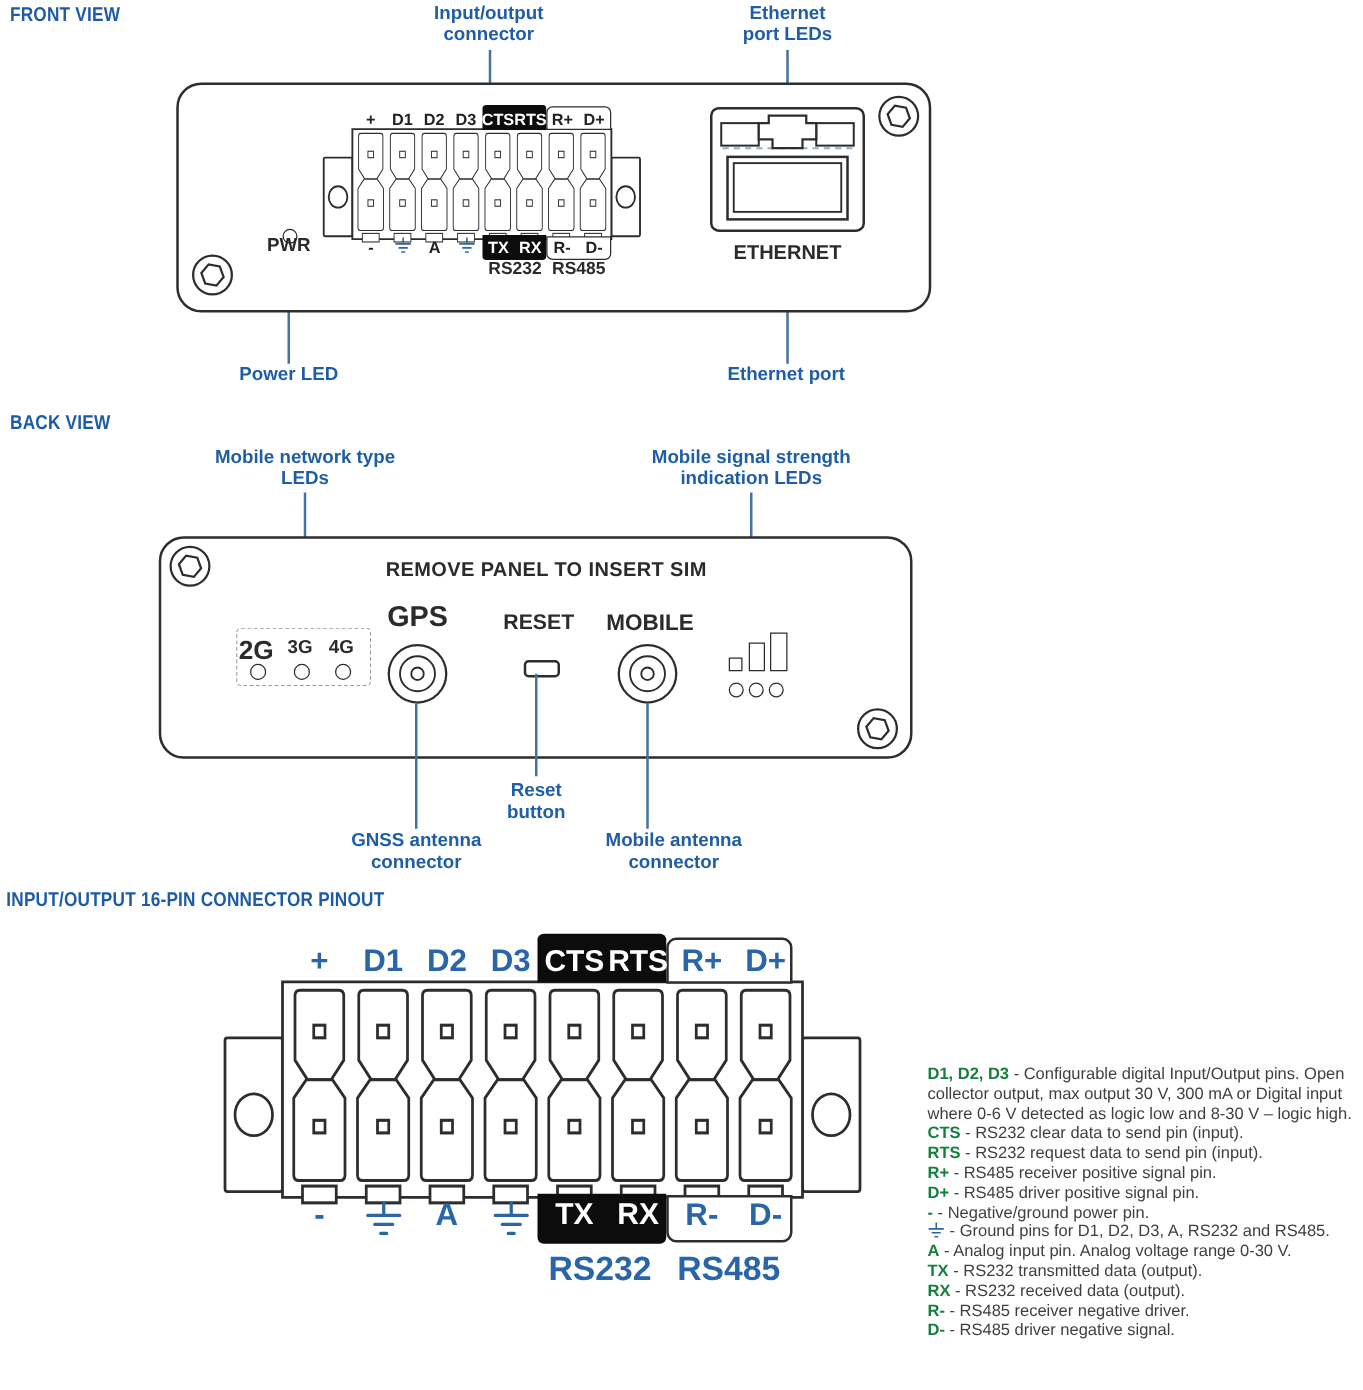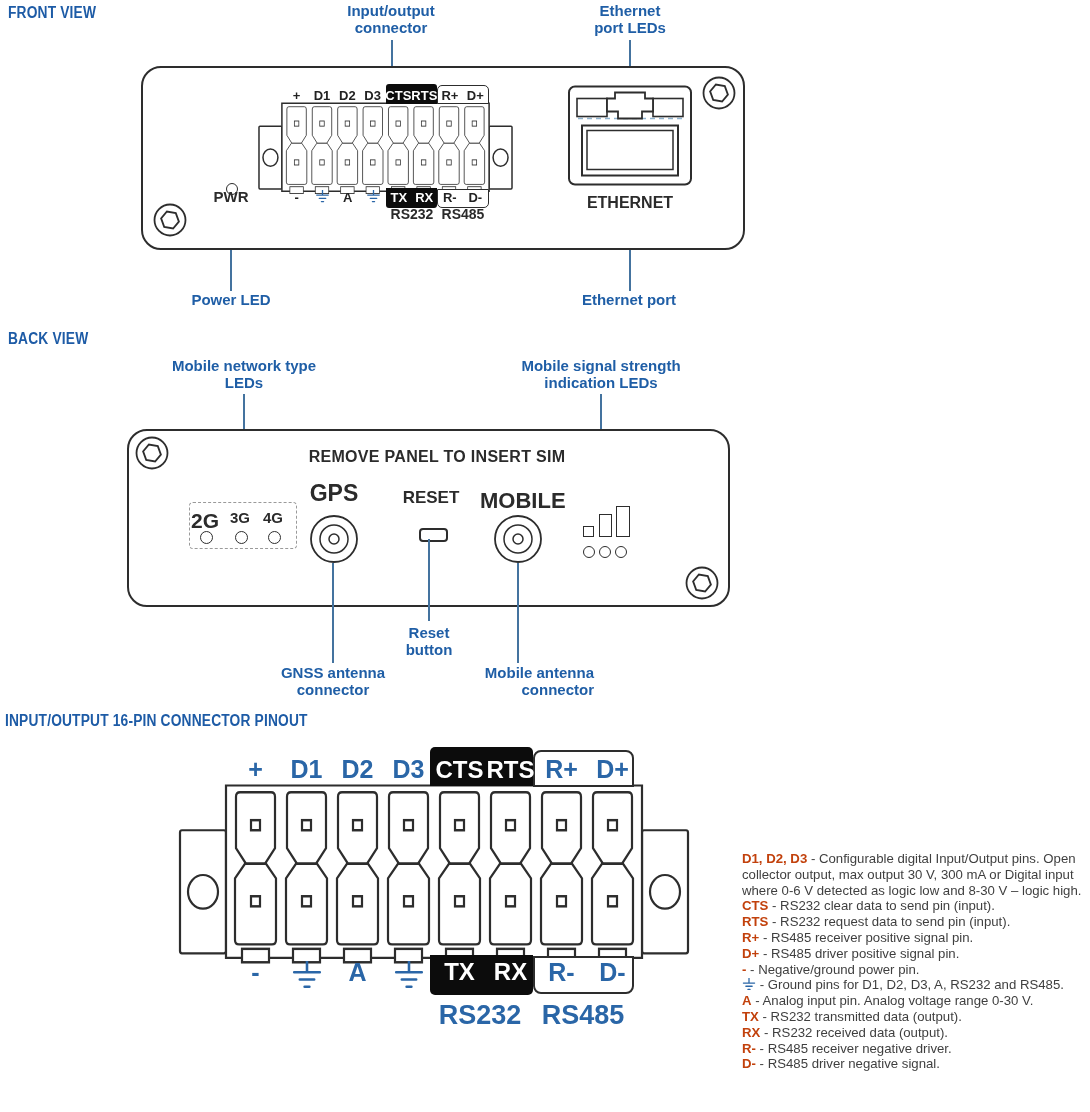--- a/index.html
+++ b/index.html
@@ -20,21 +20,21 @@
   .brow{font-size:25px;font-weight:600;color:#2a66a7;}
   .brow .wht{color:#fff;font-weight:700;font-size:24px;}
   .blackbox{background:#0c0c0c;}
   .whitebox{background:#fff;border:2px solid #2d2d2d;}
   .led-circle{border:1.6px solid #2d2d2d;border-radius:50%;background:#fff;}
   .bar{border:1.6px solid #2d2d2d;background:#fff;}
   svg .ln{fill:none;stroke:#2d2d2d;}
   svg .fw{fill:#fff;stroke:#2d2d2d;}
   .gicon{stroke:#2a66a7;fill:none;stroke-linecap:round;}
   .desc{font-size:13.2px;line-height:15.8px;color:#3f3f3f;}
-  .desc b{color:#c2410c;font-weight:700;}
+  .desc b{color:#15803d;font-weight:700;}
   .bigserial{font-size:27px;font-weight:600;color:#2a66a7;text-align:center;}
   .smallserial{font-size:14px;font-weight:700;color:#2b2b2b;text-align:center;}
 </style>
 </head>
 <body>
 
 <div id="stage">
 
   <div class="abs hdr" style="left:8px;top:4px;">FRONT VIEW</div>
 
@@ -162,21 +162,21 @@
   <div class="abs" style="left:189px;top:502px;width:106px;height:45px;border:1.5px dashed #9a9a9a;border-radius:4px;"></div>
   <div class="abs devlabel" style="left:185px;top:509px;width:40px;font-size:21px;">2G</div>
   <div class="abs devlabel" style="left:220px;top:509px;width:40px;font-size:15px;">3G</div>
   <div class="abs devlabel" style="left:253px;top:509px;width:40px;font-size:15px;">4G</div>
   <div class="abs led-circle" style="left:200px;top:531px;width:11px;height:11px;"></div>
   <div class="abs led-circle" style="left:235px;top:531px;width:11px;height:11px;"></div>
   <div class="abs led-circle" style="left:268px;top:531px;width:11px;height:11px;"></div>
 
   <div class="abs devlabel" style="left:294px;top:480px;width:80px;font-size:23px;">GPS</div>
   <div class="abs devlabel" style="left:391px;top:488px;width:80px;font-size:17px;">RESET</div>
-  <div class="abs devlabel" style="left:480px;top:488px;width:80px;font-size:22px;">MOBILE</div>
+  <div class="abs devlabel" style="left:480px;top:488px;width:80px;font-size:18px;">MOBILE</div>
 
   <svg class="abs" style="left:309px;top:514px;" width="50" height="50" viewBox="0 0 50 50">
     <circle class="fw" cx="25" cy="25" r="23" stroke-width="1.8"></circle>
     <circle class="fw" cx="25" cy="25" r="14" stroke-width="1.5"></circle>
     <circle class="fw" cx="25" cy="25" r="5" stroke-width="1.5"></circle>
   </svg>
   <div class="abs" style="left:419px;top:528px;width:25px;height:10px;border:2px solid #2d2d2d;border-radius:4px;background:#fff;"></div>
   <svg class="abs" style="left:493px;top:514px;" width="50" height="50" viewBox="0 0 50 50">
     <circle class="fw" cx="25" cy="25" r="23" stroke-width="1.8"></circle>
     <circle class="fw" cx="25" cy="25" r="14" stroke-width="1.5"></circle>
@@ -191,21 +191,21 @@
   <div class="abs led-circle" style="left:615px;top:546px;width:10px;height:10px;"></div>
 
   <div class="abs vline" style="left:332px;top:563px;height:100px;"></div>
   <div class="abs vline" style="left:428px;top:539px;height:82px;"></div>
   <div class="abs vline" style="left:517px;top:563px;height:100px;"></div>
 
   <div class="abs callout" style="left:354px;top:624px;width:150px;">Reset
 button</div>
   <div class="abs callout" style="left:258px;top:664px;width:150px;">GNSS antenna
 connector</div>
-  <div class="abs callout" style="left:444px;top:664px;width:150px;text-align:right;">Mobile antenna
+  <div class="abs callout" style="left:464px;top:664px;width:150px;">Mobile antenna
 connector</div>
 
   <div class="abs hdr" style="left:5px;top:712px;">INPUT/OUTPUT 16-PIN CONNECTOR PINOUT</div>
 
   <svg class="abs" style="left:174px;top:781px;" width="520" height="188" viewBox="0 0 520 168" preserveAspectRatio="none">
     <g fill="#fff" stroke="#2d2d2d" stroke-width="2.2" style="vector-effect:non-scaling-stroke;">
       <rect x="6" y="44" width="46" height="110" rx="2" style="vector-effect:non-scaling-stroke;"></rect>
       <rect x="468" y="44" width="46" height="110" rx="2" style="vector-effect:non-scaling-stroke;"></rect>
       <circle cx="29" cy="99" r="15" style="vector-effect:non-scaling-stroke;"></circle>
       <circle cx="491" cy="99" r="15" style="vector-effect:non-scaling-stroke;"></circle>

